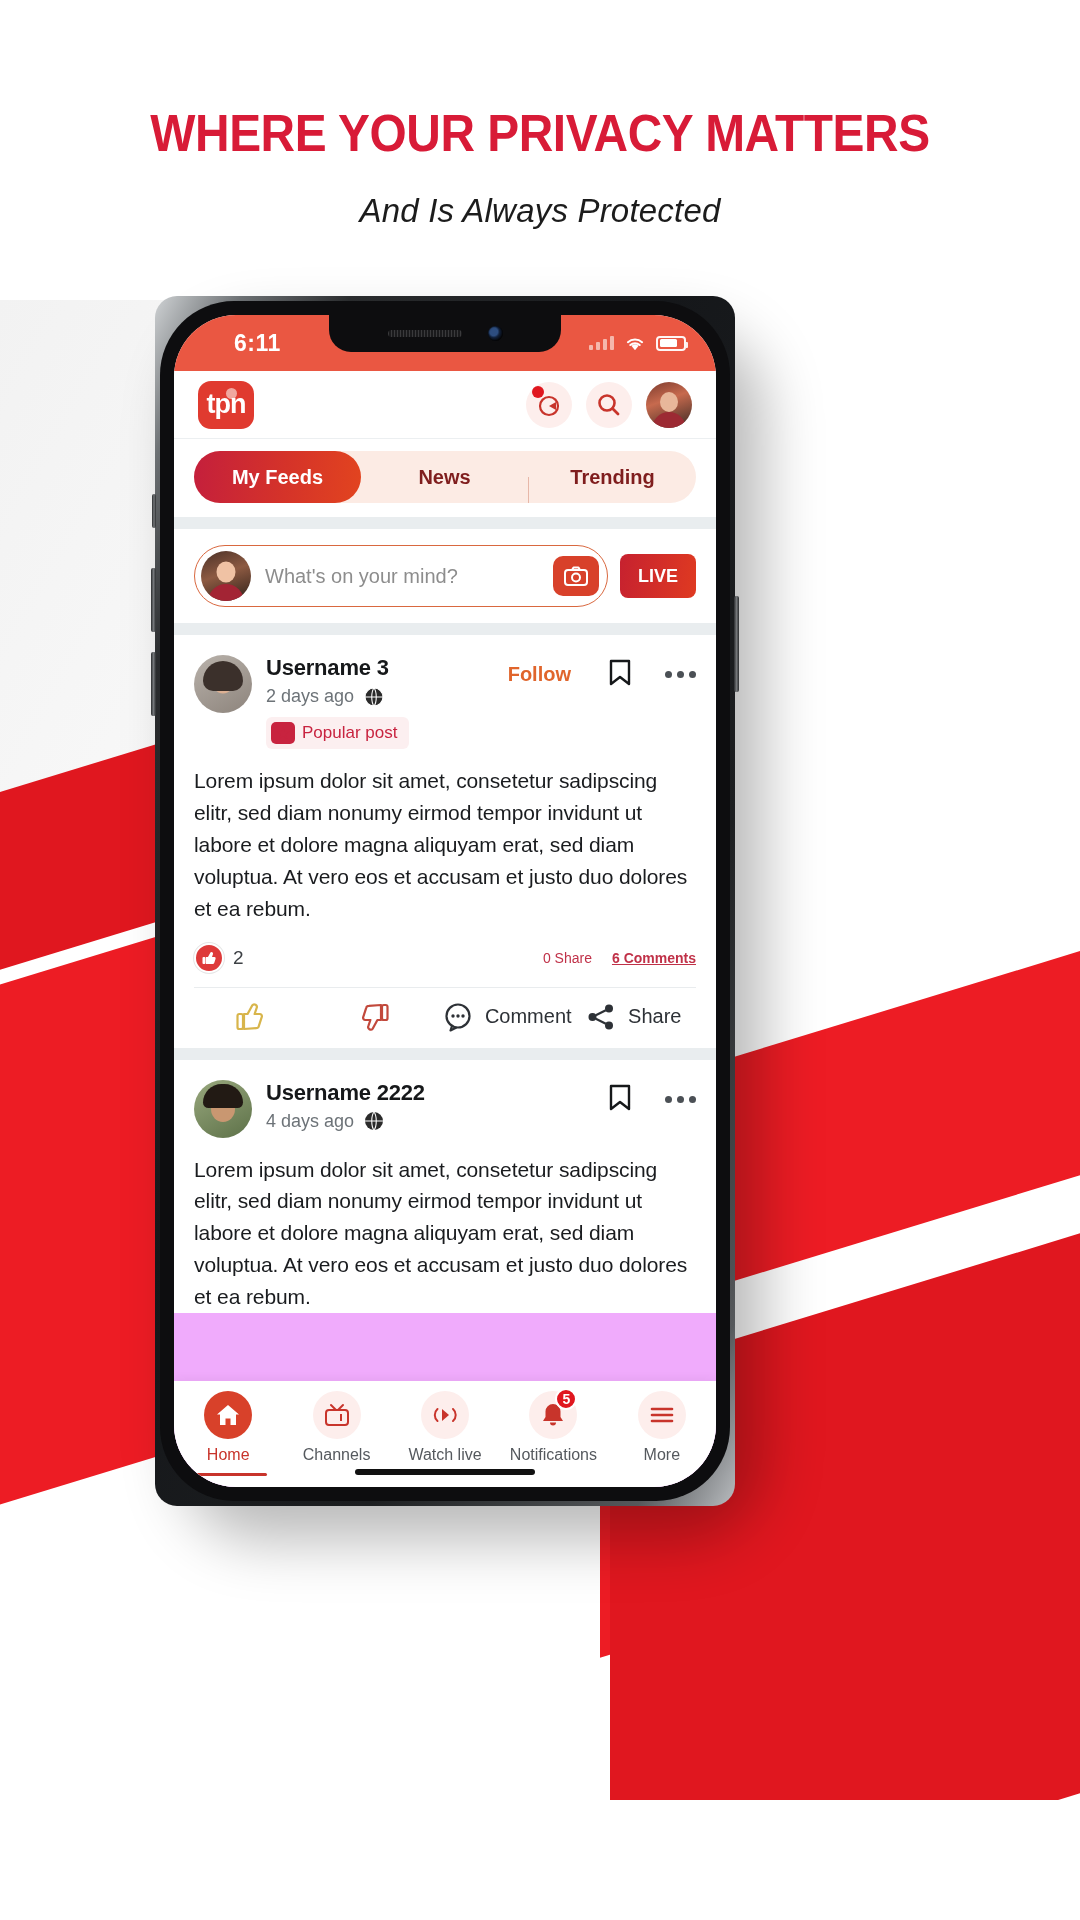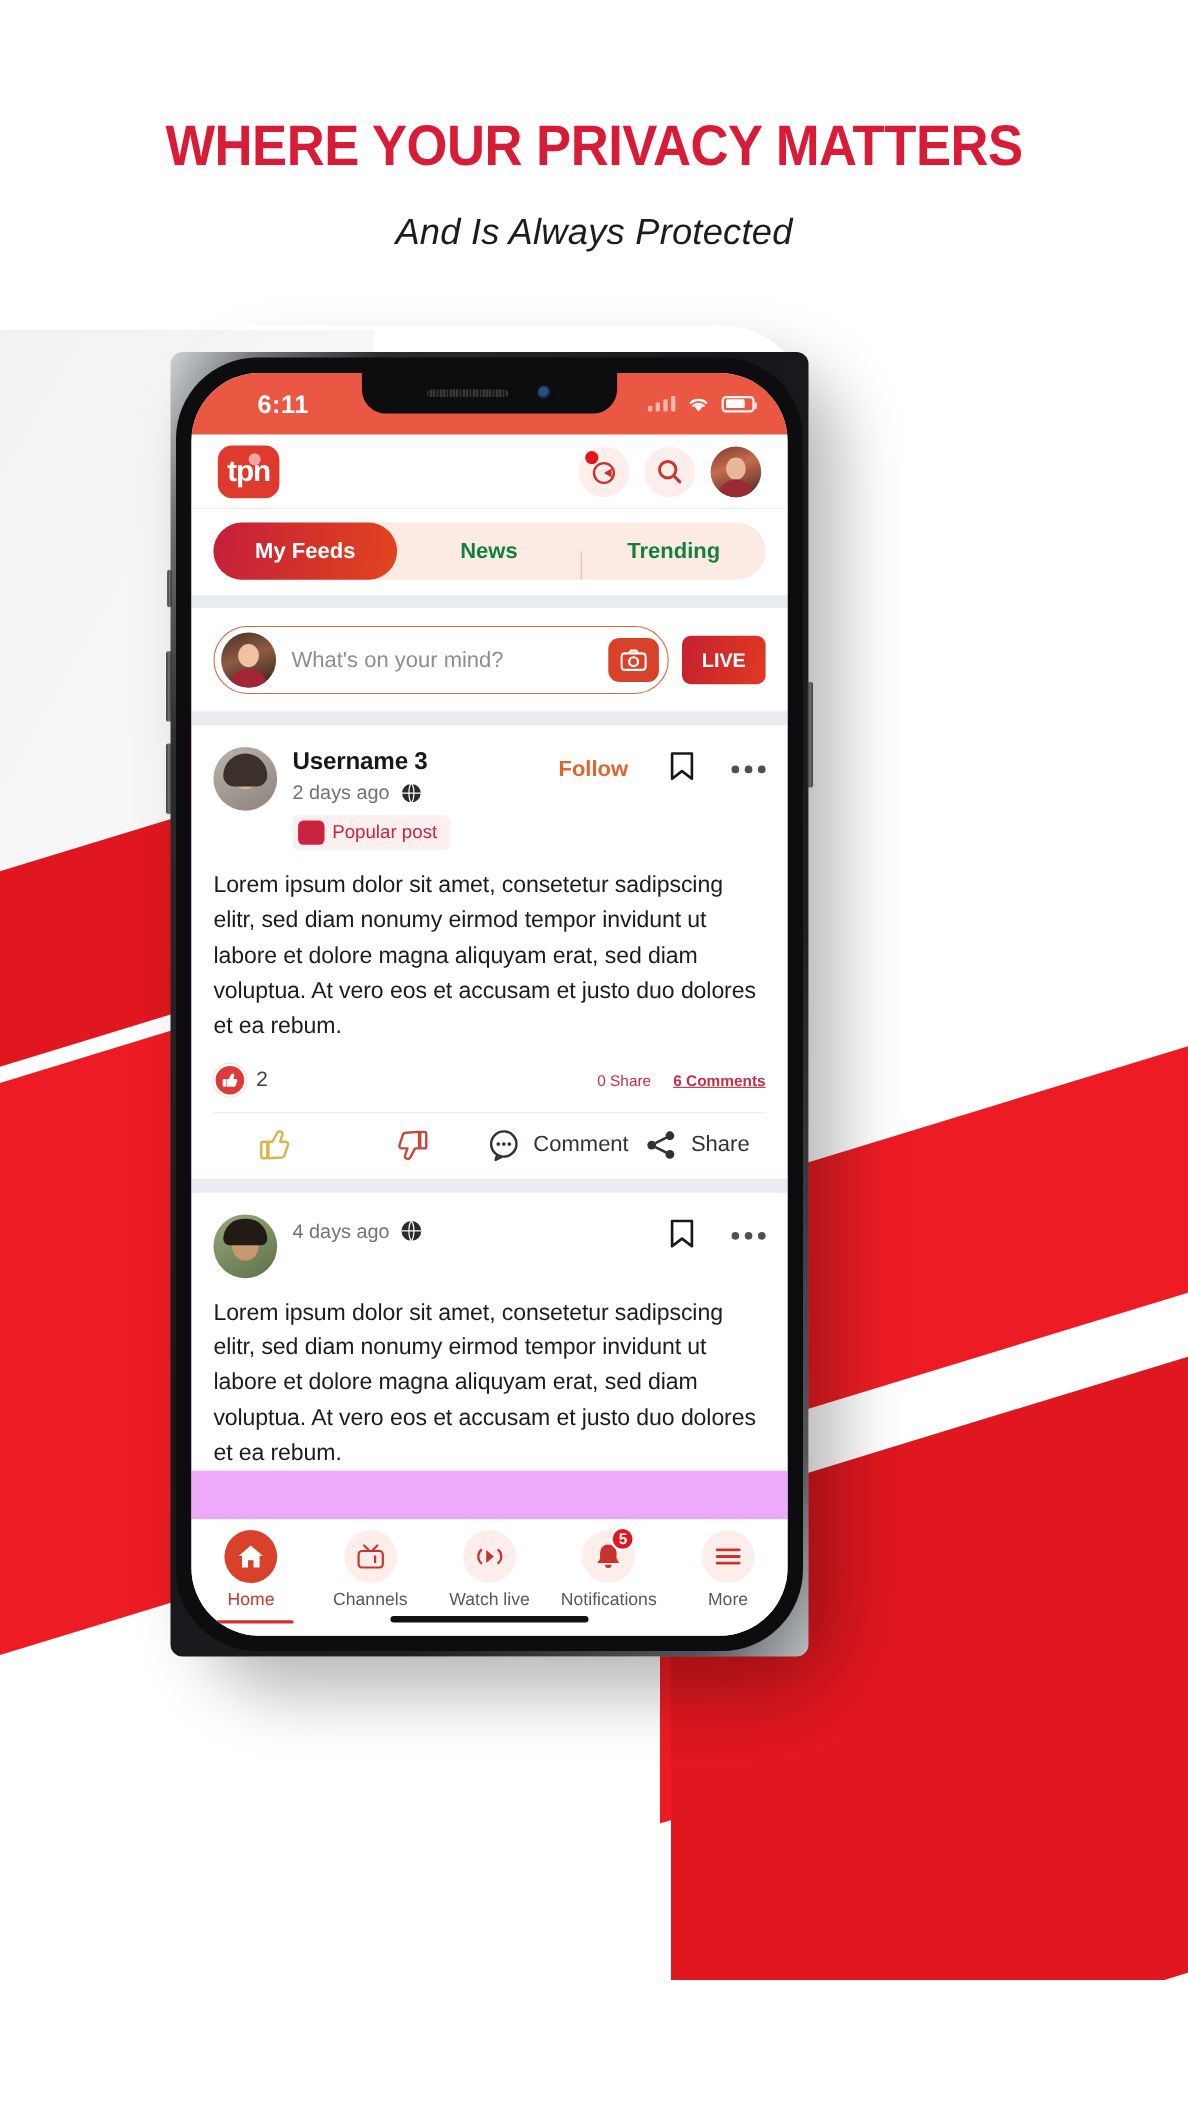--- a/index.html
+++ b/index.html
@@ -80,24 +80,23 @@
     width:580px; height:1210px;
     z-index:10;
   }
   .phone-shadow {
     position:absolute; inset:0;
     border-radius:78px;
     box-shadow: 28px 34px 60px rgba(0,0,0,0.28);
   }
   .phone-frame {
     position:absolute; inset:0;
-    border-radius:11px;
+    border-radius:22px;
     background:linear-gradient(118deg,#cfd2d4 0%,#6d7174 7%,#2a2c2e 16%,#15171a 42%,#1c1e20 70%,#55585b 92%,#b9bcbf 100%);
     padding:5px;
-    margin-top:24px;
   }
   .phone-frame-inner {
     position:absolute; inset:5px;
     border-radius:74px;
     background:#0d0d0f;
     padding:9px;
   }
   .phone-screen {
     position:absolute; left:14px; top:14px; right:14px; bottom:14px;
     border-radius:62px;
@@ -199,21 +198,21 @@
   }
 
   
   .segbar-wrap { background:#fff; padding:12px 20px 14px; }
   .segbar {
     height:52px; border-radius:26px; background:#fcebe4;
     display:flex; align-items:flex-end; position:relative;
   }
   .seg {
     flex:1; text-align:center; font-size:20px; font-weight:bold;
-    color:#15803d; line-height:52px; position:relative;
+    color:#7f1d1d; line-height:52px; position:relative;
   }
   .seg.active {
     background:linear-gradient(96deg,#c41f3c 0%, #d53329 55%, #e2441f 100%);
     color:#fff; border-radius:26px; height:52px;
   }
   .seg-div {
     width:1px; height:26px; background:#e7b7a8;
   }
 
   
@@ -552,20 +551,21 @@
                 </div>
               </div>
             </div>
 
             <div class="divider-gray"></div>
 
             <div class="post">
               <div class="post-head">
                 <div class="post-avatar m"></div>
                 <div class="post-meta">
+                  <div class="post-user">Username 2222</div>
                   <div class="post-sub">
                     <span class="post-time">4 days ago</span>
                     <span class="globe">
                       <svg width="20" height="20" viewBox="0 0 20 20">
                         <circle cx="10" cy="10" r="9" fill="#2b2b2b"></circle>
                         <path d="M1 10 h18 M10 1 c3 3.5 3 14.5 0 18 M10 1 c-3 3.5 -3 14.5 0 18" stroke="#fff" stroke-width="1.1" fill="none"></path>
                       </svg>
                     </span>
                   </div>
                 </div>

